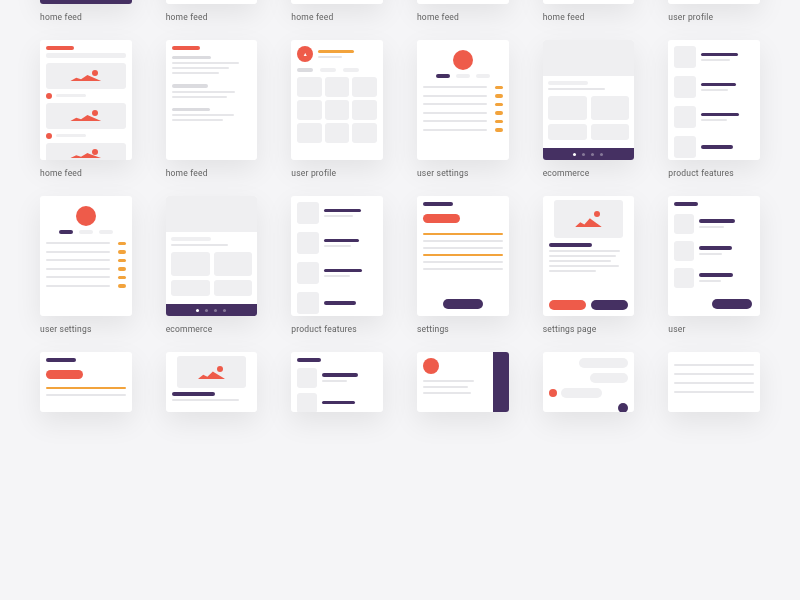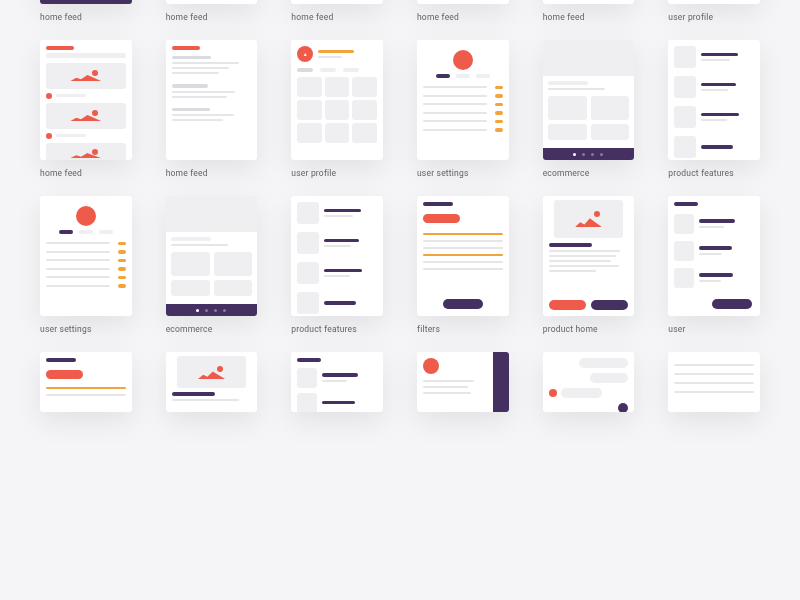--- a/index.html
+++ b/index.html
@@ -399,40 +399,40 @@
     <div class="col" style="gap:5px;margin-top:10px;">
       <div class="bar orange" style="width:100%;height:2px;"></div>
       <div class="line" style="width:100%;"></div>
       <div class="line" style="width:100%;"></div>
       <div class="bar orange" style="width:100%;height:2px;"></div>
       <div class="line" style="width:100%;"></div>
       <div class="line" style="width:100%;"></div>
     </div>
     <div class="block purple" style="position:absolute;bottom:7px;left:50%;transform:translateX(-50%);height:10px;width:40px;border-radius:6px;"></div>
   </div>
-  <span class="label">filters</span>
+  <span class="label">settings</span>
 </div>
 
 <div class="cell">
   <div class="card" style="padding:4px 6px;">
     <div class="img" style="height:38px;margin:0 auto 5px;width:86%;"></div>
     <div class="col" style="gap:3px;">
       <div class="bar purple" style="width:55%;"></div>
       <div class="line" style="width:90%;"></div>
       <div class="line" style="width:85%;"></div>
       <div class="line" style="width:78%;"></div>
       <div class="line" style="width:88%;"></div>
       <div class="line" style="width:60%;"></div>
     </div>
     <div class="row" style="gap:5px;position:absolute;bottom:6px;left:6px;right:6px;">
       <div class="block red" style="height:10px;flex:1;border-radius:6px;"></div>
       <div class="block purple" style="height:10px;flex:1;border-radius:6px;"></div>
     </div>
   </div>
-  <span class="label">product home</span>
+  <span class="label">settings page</span>
 </div>
 
 <div class="cell">
   <div class="card">
     <div class="bar purple" style="width:30%;margin-bottom:8px;"></div>
     <div class="col" style="gap:7px;">
       <div class="row" style="gap:5px;">
         <div class="block grey" style="width:20px;height:20px;"></div>
         <div class="col" style="gap:3px;flex:1;justify-content:center;">
           <div class="bar purple" style="width:65%;"></div>

